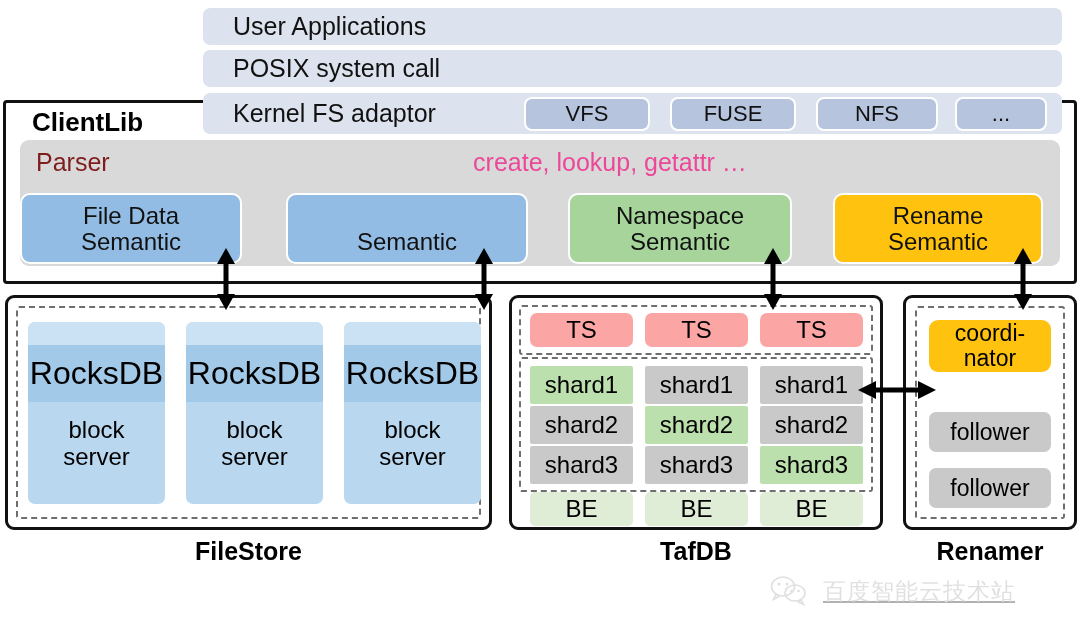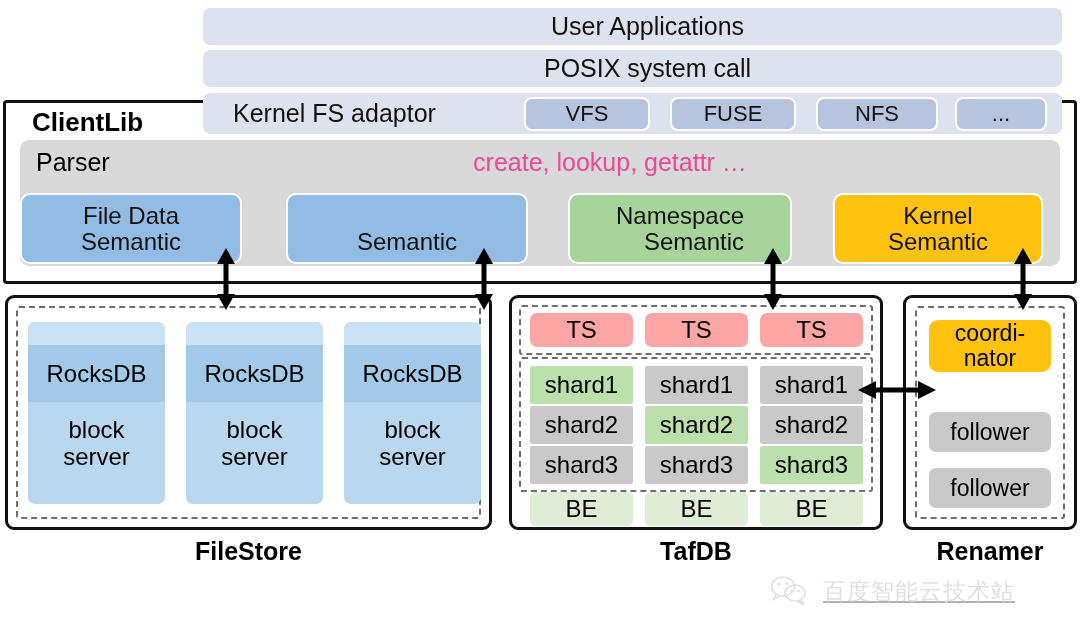--- a/index.html
+++ b/index.html
@@ -33,21 +33,20 @@
 
   
   .stackbar {
     background: #dde3ee;
     border-radius: 7px;
     display: flex;
     align-items: center;
     font-size: 25px;
     color: #111;
     padding-left: 30px;
-    justify-content: center;
   }
 
   .kernelbar {
     background: #dde3ee;
     border-radius: 7px;
     display: flex;
     align-items: center;
     font-size: 25px;
     color: #111;
     padding-left: 30px;
@@ -82,21 +81,21 @@
   }
 
   
   .parser-panel {
     background: #d9d9d9;
     border-radius: 9px;
     z-index: 3;
   }
   .parser-word {
     font-size: 25px;
-    color: #000000;
+    color: #7f1d1d;
     z-index: 4;
   }
   .ops-word {
     font-size: 25px;
     color: #ec4899;
     z-index: 4;
     text-align: center;
   }
 
   .sem-box {
@@ -138,21 +137,21 @@
   .fs-node .cap {
     height: 23px;
     background: #cbe2f4;
   }
   .fs-node .rocks {
     height: 57px;
     background: #a2c9e8;
     display: flex;
     align-items: center;
     justify-content: center;
-    font-size: 24px;
+    font-size: 32px;
   }
   .fs-node .blk {
     flex: 1;
     display: flex;
     align-items: center;
     justify-content: center;
     font-size: 24px;
     line-height: 1.12;
     text-align: center;
     padding-bottom: 18px;
@@ -255,30 +254,30 @@
     </span>
   </div>
 
   <div class="abs sem-box sem-blue center" style="left:286px; top:193px; width:242px; height:71px;">
     <span>
       <br>
       <span>Semantic</span>
     </span>
   </div>
 
-  <div class="abs sem-box sem-green center" style="left:568px; top:193px; width:224px; height:71px;text-align:right;">
+  <div class="abs sem-box sem-green center" style="left:568px; top:193px; width:224px; height:71px;">
     <span>
       <span>Namespace</span><br>
       <span>Semantic</span>
     </span>
   </div>
 
   <div class="abs sem-box sem-yellow center" style="left:833px; top:193px; width:210px; height:71px;">
     <span>
-      <span>Kernel</span><br>
+      <span>Rename</span><br>
       <span>Semantic</span>
     </span>
   </div>
 
   <svg class="arrow-svg" style="left:214px; top:248px;" width="24" height="62" viewBox="0 0 24 62">
     <line x1="12" y1="12" x2="12" y2="50" stroke="#000" stroke-width="5"></line>
     <polygon points="12,0 3,16 21,16" fill="#000"></polygon>
     <polygon points="12,62 3,46 21,46" fill="#000"></polygon>
   </svg>
 

